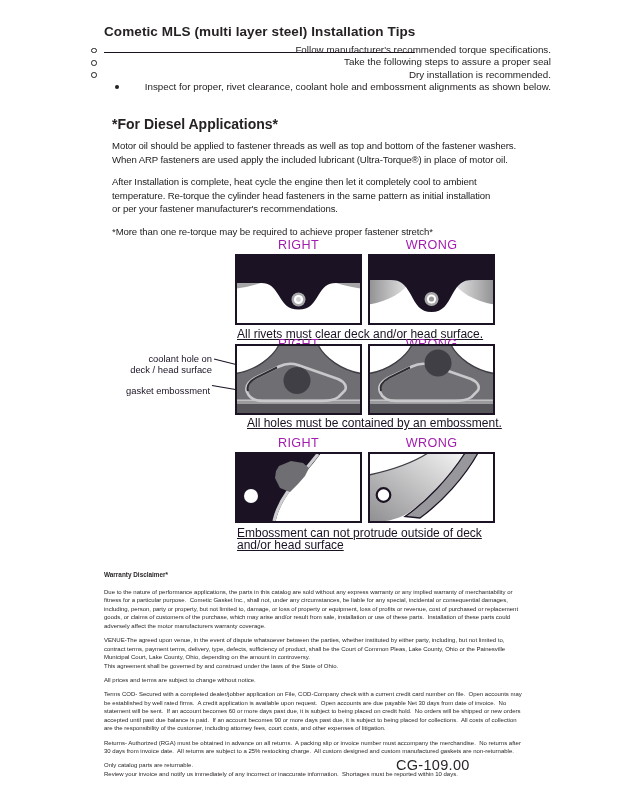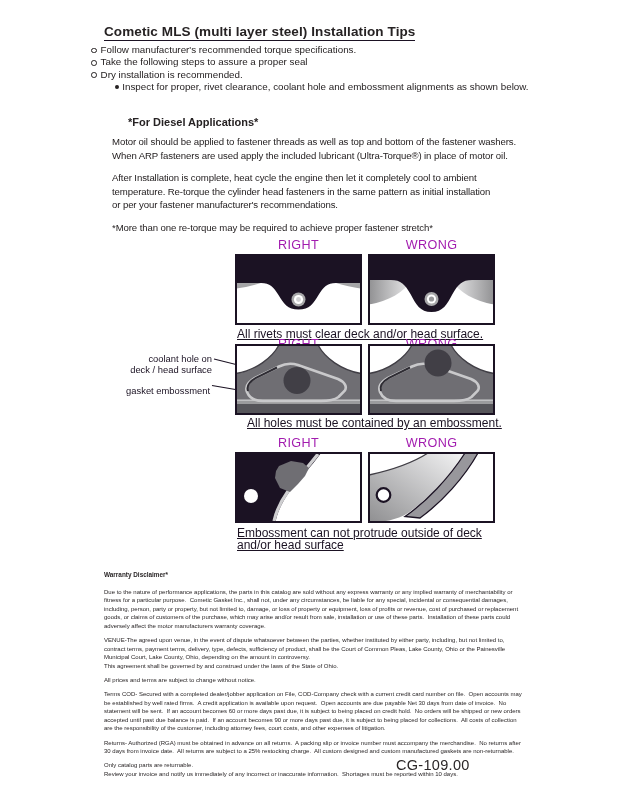--- a/index.html
+++ b/index.html
@@ -1,29 +1,29 @@
 <!DOCTYPE html>
 <html><head>
 <meta charset="utf-8">
 <style>
   html,body{margin:0;padding:0;background:#e8e8e8;}
   .page{position:relative;width:618px;height:800px;background:#ffffff;margin:0 auto;
         font-family:"Liberation Sans", sans-serif;color:#262223;overflow:hidden;}
   .abs{position:absolute;}
   
   .title{font-size:13.5px;font-weight:bold;letter-spacing:.1px;
-         border-bottom:1.6px solid #1b1223;padding-bottom:1px;display:inline-block;white-space:pre;}
+         border-bottom:1.6px solid #1b1223;padding-bottom:13px;display:inline-block;white-space:pre;}
   
   .bullets{font-size:9.8px;line-height:12.4px;}
-  .brow{display:flex;align-items:flex-start;white-space:pre;}
+  .brow{display:flex;align-items:flex-start;white-space:pre;justify-content:space-between;}
   .brow.sub{margin-left:24px;}
   .mark-o{width:3.6px;height:3.6px;border:1px solid #262223;border-radius:50%;margin:3.6px 4px 0 0;flex:none;}
   .mark-f{width:3.8px;height:3.8px;background:#262223;border-radius:50%;margin:3.8px 3.5px 0 0;flex:none;}
   
-  .dhead{font-size:11px;font-weight:bold;margin:0 0 7px 16px;white-space:pre;}
+  .dhead{font-size:14px;font-weight:bold;margin:0 0 7px 0;white-space:pre;}
   .para{font-size:9.6px;line-height:13.6px;margin:0 0 9px 0;white-space:pre;letter-spacing:-.1px;}
   
   .dglabels{display:flex;gap:6px;width:260px;}
   .dglabels span{width:127px;text-align:center;font-size:12.6px;letter-spacing:.4px;color:#a21caf;margin-top:8px;}
   .panels{display:flex;gap:6px;}
   .caption{font-size:12px;line-height:12px;color:#1b1223;white-space:pre;text-decoration:underline;}
   .sidelabel{font-size:9.4px;line-height:11px;text-align:right;color:#1b1223;white-space:pre;}
   
   .legal{font-size:6px;line-height:8.6px;letter-spacing:0;color:#2a2627;}
   .legal .lp{white-space:pre;margin:0 0 5.5px 0;}

